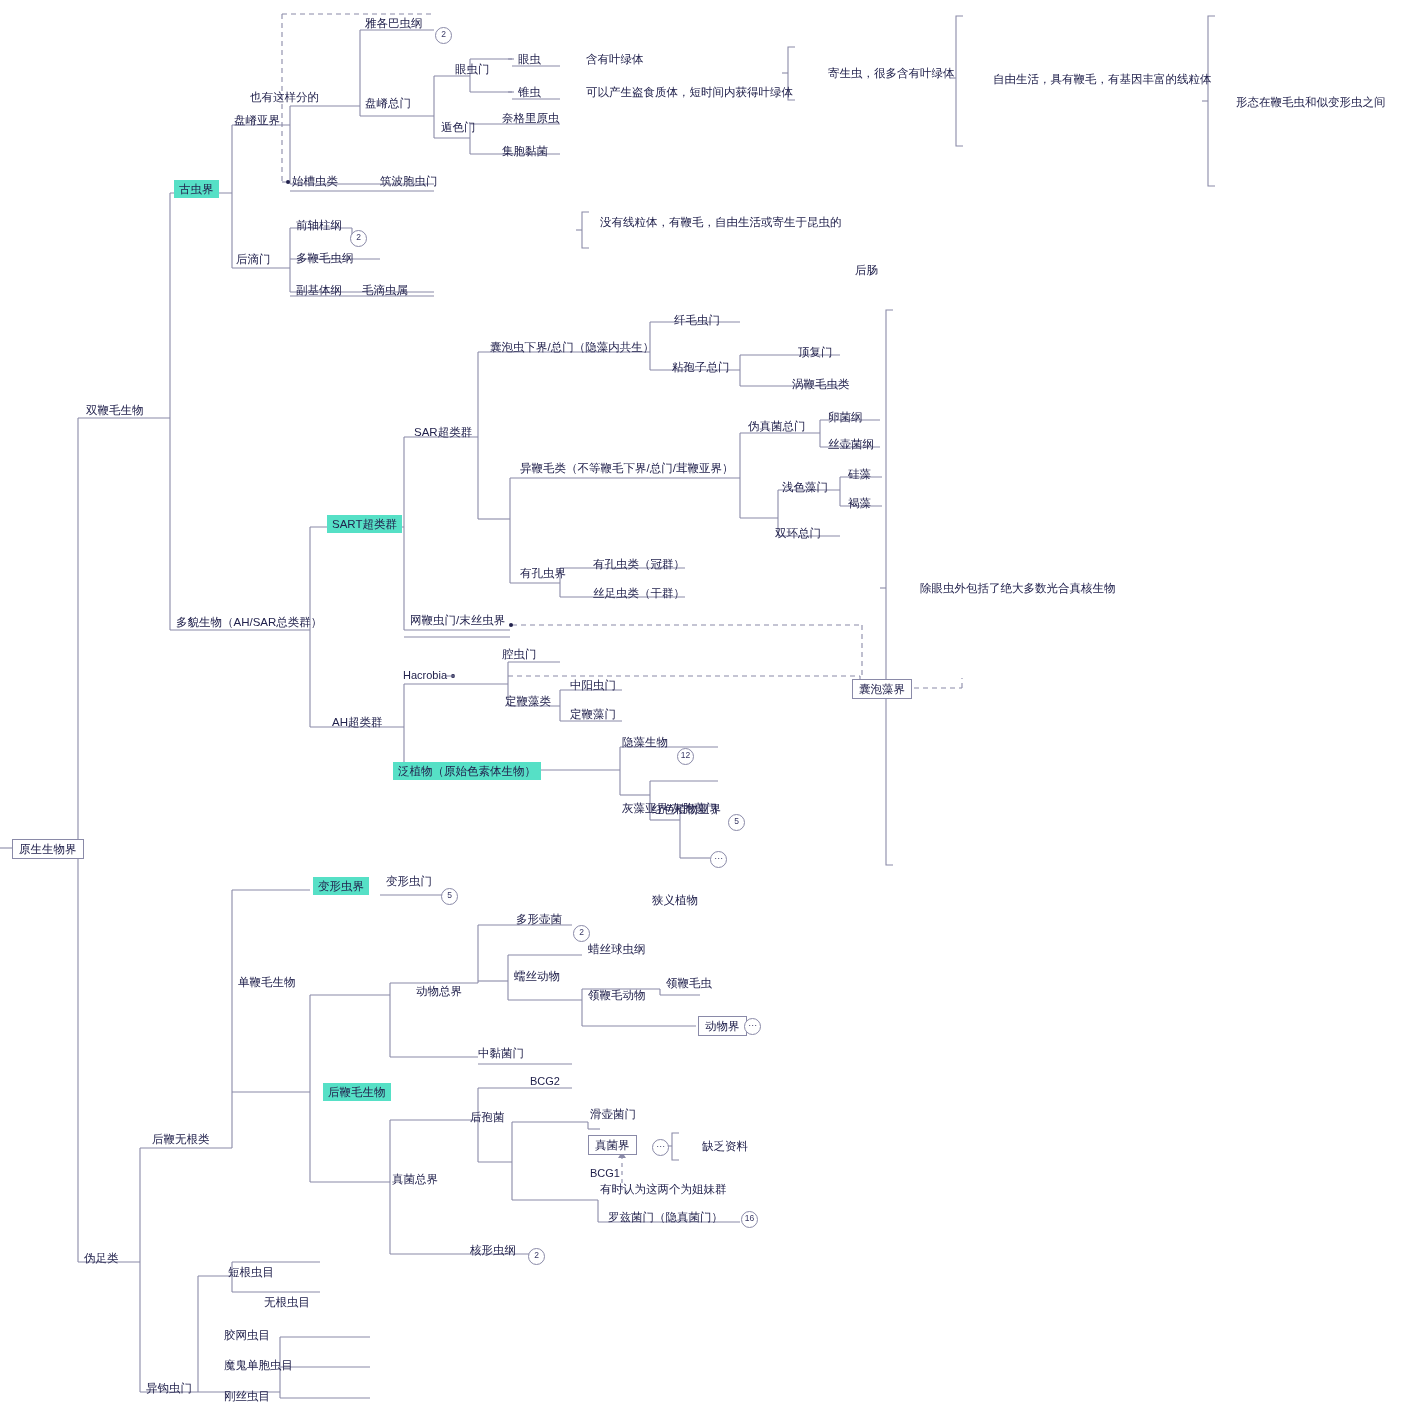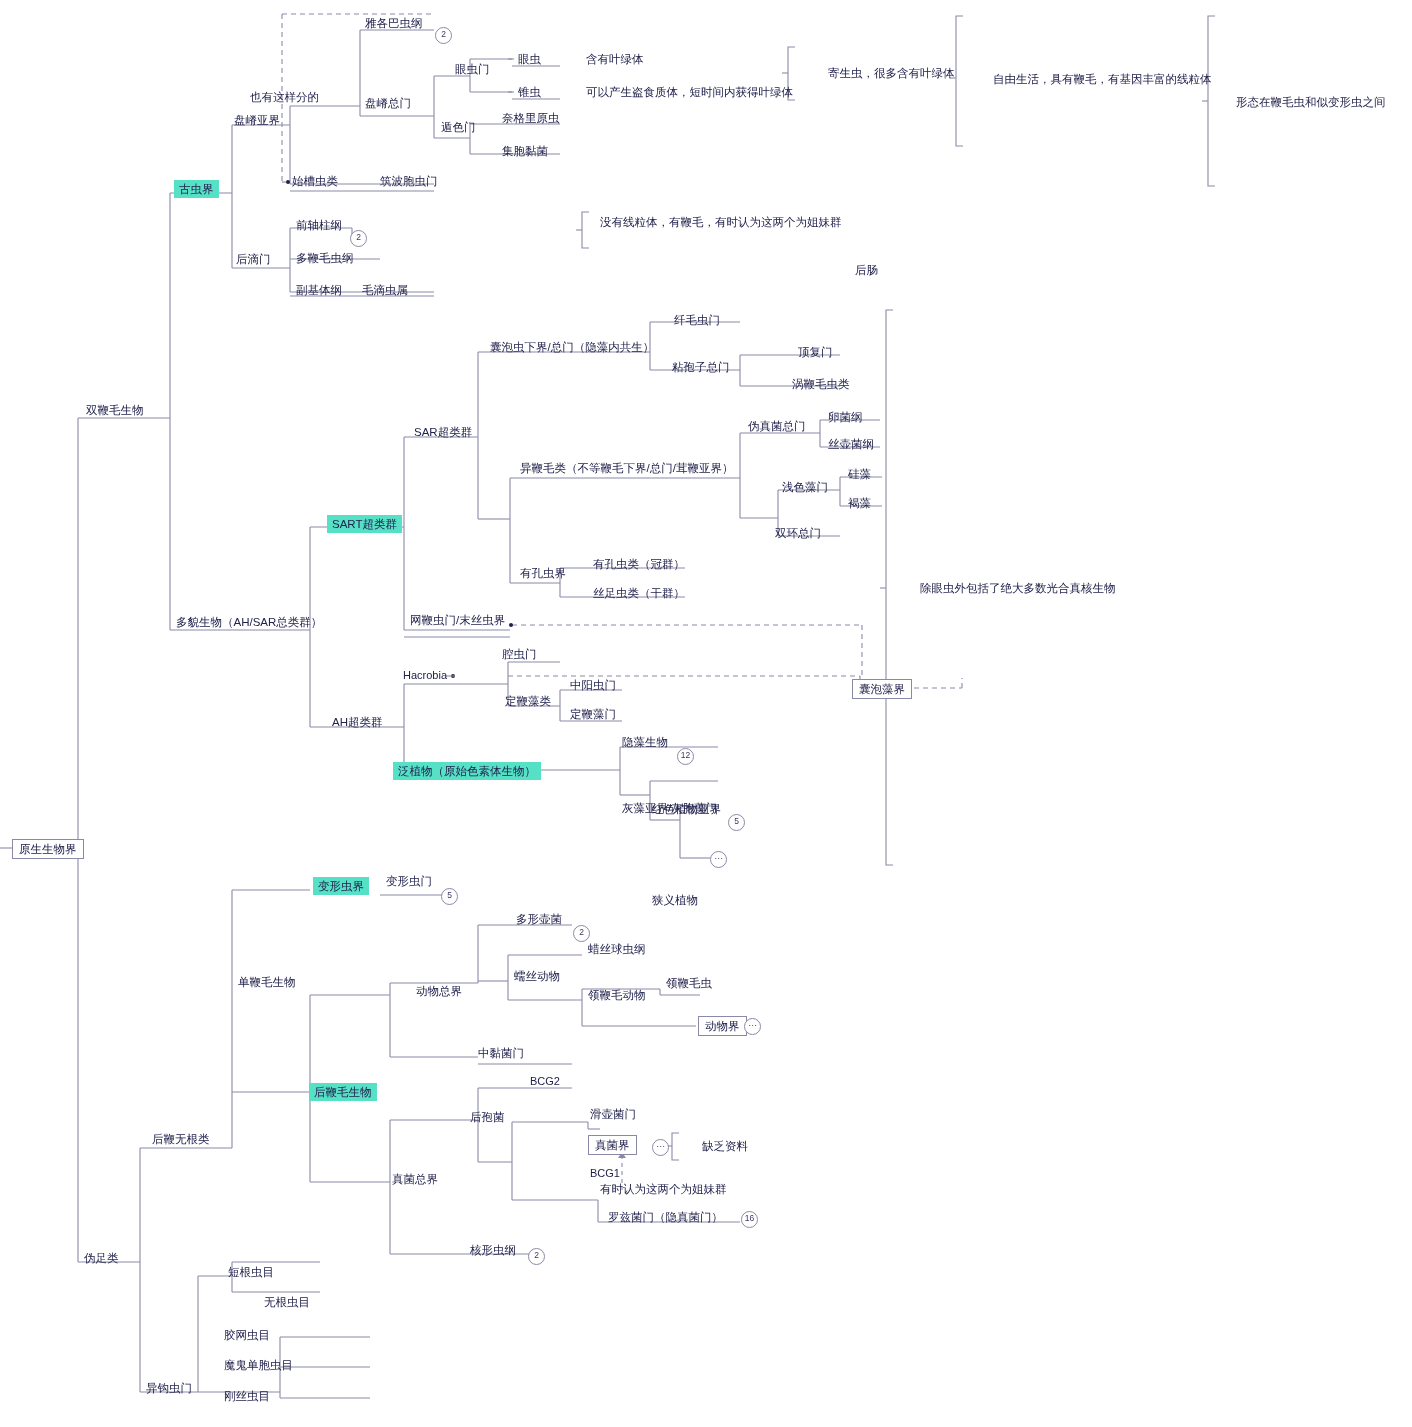--- a/index.html
+++ b/index.html
@@ -243,21 +243,21 @@
   <div class="badge" style="left:350px;top:230px;">2</div>
   <div class="lbl" style="left:296px;top:251px;">多鞭毛虫纲</div>
   <div class="lbl" style="left:296px;top:283px;">副基体纲</div>
   <div class="lbl" style="left:362px;top:283px;">毛滴虫属</div>
 
   <div class="lbl note" style="left:586px;top:52px;">含有叶绿体</div>
   <div class="lbl note" style="left:586px;top:85px;">可以产生盗食质体，短时间内获得叶绿体</div>
   <div class="lbl note" style="left:828px;top:66px;">寄生虫，很多含有叶绿体</div>
   <div class="lbl note" style="left:993px;top:72px;">自由生活，具有鞭毛，有基因丰富的线粒体</div>
   <div class="lbl note" style="left:1236px;top:95px;">形态在鞭毛虫和似变形虫之间</div>
-  <div class="lbl note" style="left:600px;top:215px;">没有线粒体，有鞭毛，有时认为这两个为姐妹群</div>
+  <div class="lbl note" style="left:600px;top:215px;">没有线粒体，有鞭毛，自由生活或寄生于昆虫的</div>
   <div class="lbl note" style="left:600px;top:215px;width:278px;text-align:right;margin-top:48px;">后肠</div>
 
   <div class="lbl" style="left:176px;top:615px;">多貌生物（AH/SAR总类群）</div>
   <div class="lbl hl" style="left:327px;top:515px;">SART超类群</div>
   <div class="lbl" style="left:414px;top:425px;">SAR超类群</div>
 
   <div class="lbl" style="left:490px;top:340px;">囊泡虫下界/总门（隐藻内共生）</div>
   <div class="lbl" style="left:674px;top:313px;">纤毛虫门</div>
   <div class="lbl" style="left:672px;top:360px;">粘孢子总门</div>
   <div class="lbl" style="left:798px;top:345px;">顶复门</div>
@@ -294,21 +294,21 @@
   <div class="lbl" style="left:652px;top:845px;margin-top:48px;">狭义植物</div>
   <div class="badge" style="left:710px;top:851px;">⋯</div>
 
   <div class="lbl boxed" style="left:852px;top:679px;">囊泡藻界</div>
   <div class="lbl note" style="left:920px;top:581px;">除眼虫外包括了绝大多数光合真核生物</div>
 
   <div class="lbl" style="left:238px;top:975px;">单鞭毛生物</div>
   <div class="lbl hl" style="left:313px;top:877px;">变形虫界</div>
   <div class="lbl" style="left:386px;top:874px;">变形虫门</div>
   <div class="badge" style="left:441px;top:888px;">5</div>
-  <div class="lbl hl" style="left:309px;top:1083px;">后鞭毛生物</div>
+  <div class="lbl hl" style="left:323px;top:1083px;">后鞭毛生物</div>
 
   <div class="lbl" style="left:416px;top:984px;">动物总界</div>
   <div class="lbl" style="left:516px;top:912px;">多形壶菌</div>
   <div class="badge" style="left:573px;top:925px;">2</div>
   <div class="lbl" style="left:514px;top:969px;">蠕丝动物</div>
   <div class="lbl" style="left:588px;top:942px;">蜡丝球虫纲</div>
   <div class="lbl" style="left:588px;top:988px;">领鞭毛动物</div>
   <div class="lbl" style="left:666px;top:976px;">领鞭毛虫</div>
   <div class="lbl boxed" style="left:698px;top:1016px;">动物界</div>
   <div class="badge" style="left:744px;top:1018px;">⋯</div>

